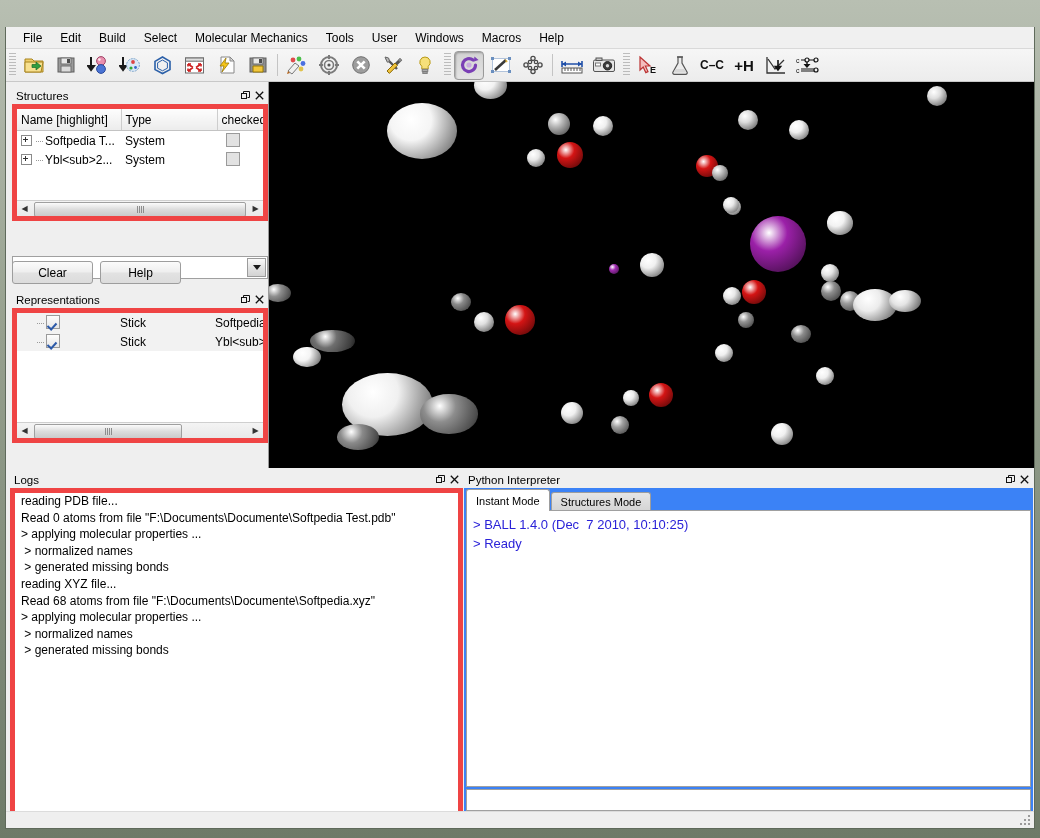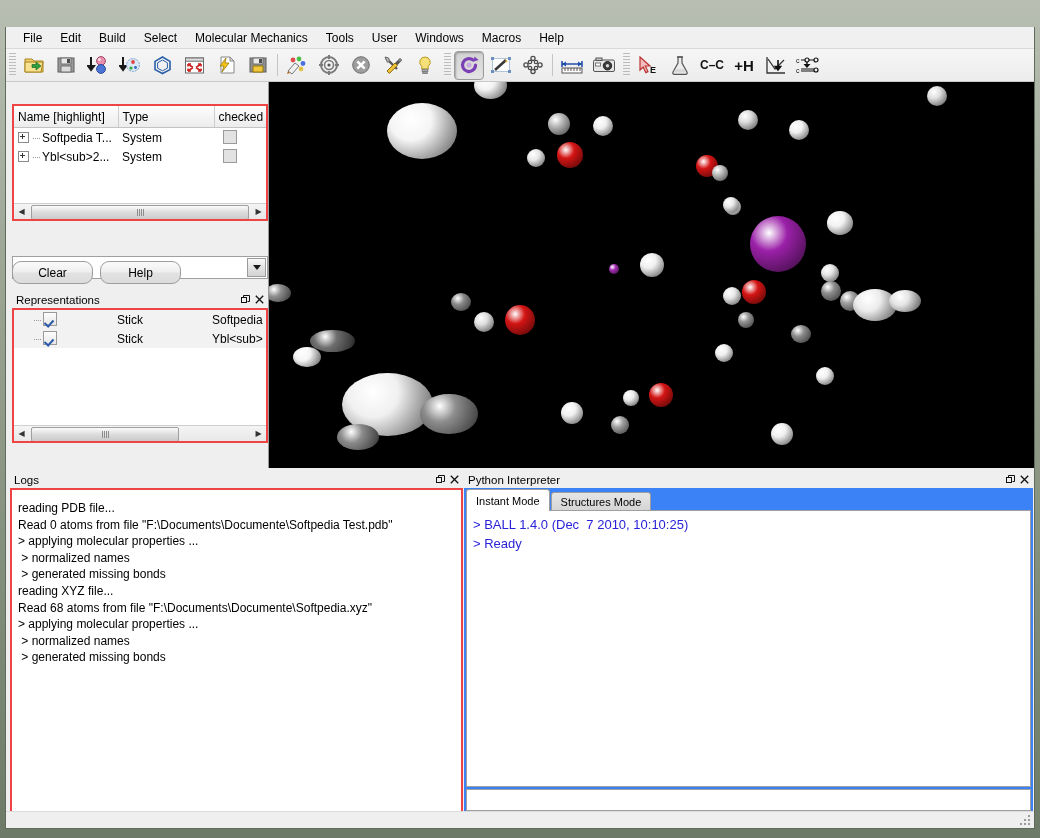--- a/index.html
+++ b/index.html
@@ -127,21 +127,21 @@
     font-size:11.5px;color:#000;padding:0 2px 0 4px;
     border-bottom:1px solid #cfcfcf;
   }
   .panel-title .ttl{flex:1;white-space:nowrap;overflow:hidden;}
   .pt-btn{
     width:14px;height:14px;display:flex;align-items:center;justify-content:center;
     cursor:default;color:#222;
   }
   .panel-body{
     position:absolute;left:0;right:0;bottom:0;top:17px;
-    background:#fff;border:2px solid #ef4444;box-sizing:border-box;overflow:hidden;
+    background:#fff;border:5px solid #ef4444;box-sizing:border-box;overflow:hidden;
   }
   
   table.grid{border-collapse:collapse;width:100%;font-size:12px;table-layout:fixed;}
   table.grid th{
     background:linear-gradient(180deg,#fdfdfd 0%,#ececec 100%);
     border-right:1px solid #cdcdcd;border-bottom:1px solid #c3c3c3;
     font-weight:normal;text-align:left;padding:2px 4px;height:17px;
     white-space:nowrap;overflow:hidden;color:#000;
   }
   table.grid td{
@@ -194,36 +194,36 @@
   #combo .arrow-box{
     position:absolute;right:1px;top:1px;width:19px;height:19px;
     background:linear-gradient(180deg,#fafafa 0%,#e2e2e2 55%,#d3d3d3 100%);
     border:1px solid #9b9b9b;box-sizing:border-box;
     display:flex;align-items:center;justify-content:center;
   }
   .tri-down{width:0;height:0;border-left:4px solid transparent;border-right:4px solid transparent;border-top:5px solid #1a1a1a;}
   .pbtn{
     position:absolute;height:23px;box-sizing:border-box;
     background:linear-gradient(180deg,#fbfbfb 0%,#eeeeee 48%,#e2e2e2 52%,#dcdcdc 100%);
-    border:1px solid #9d9d9d;border-radius:9px;
+    border:1px solid #9d9d9d;border-radius:3px;
     display:flex;align-items:center;justify-content:center;
     font-size:12px;color:#000;cursor:default;
   }
   .pbtn.focus{
     border:1px solid #3c8fd4;box-shadow:inset 0 0 0 1px #bcdcf5;
   }
   
   #viewport{
     position:absolute;left:262px;top:55px;width:768px;height:386px;
     background:#000;overflow:hidden;border-left:1px solid #9a9a9a;
   }
   .atom{position:absolute;border-radius:50%;}
   
   #logs-text{
-    position:absolute;left:0;top:0;right:0;bottom:0;padding:10px 6px;
+    position:absolute;left:0;top:0;right:0;bottom:0;padding:0 6px;
     font-size:12px;color:#000;line-height:16.6px;white-space:pre;overflow:hidden;
     background:#fff;
   }
   
   #pytabs{
     position:absolute;left:2px;top:18px;height:22px;display:flex;align-items:flex-end;
   }
   .pytab{
     height:19px;padding:0 9px;display:flex;align-items:center;
     font-size:11px;color:#000;cursor:default;box-sizing:border-box;
@@ -477,20 +477,34 @@
           <circle cx="11" cy="5" r="2" fill="none" stroke="#111" stroke-width="1.2"></circle>
           <circle cx="20" cy="5" r="2" fill="none" stroke="#111" stroke-width="1.2"></circle>
           <circle cx="20" cy="15" r="2" fill="none" stroke="#111" stroke-width="1.2"></circle>
           <path d="M5 5h4M13 5h5M5 14h13M5 16h13" stroke="#111" stroke-width="1.1"></path>
           <path d="M11 7v4M11 12l-2-2.4h4z" stroke="#111" stroke-width="1.4" fill="#111"></path>
         </svg>
       </div>
     </div>
 
     <div class="panel" style="left:6px;top:60px;width:256px;height:134px;">
+      <div class="panel-title">
+        <span class="ttl">Structures</span>
+        <span class="pt-btn">
+          <svg width="9" height="9" viewBox="0 0 9 9">
+              <rect x="0.5" y="2.5" width="5" height="5" fill="none" stroke="#111"></rect>
+              <path d="M2.5 2.5V.5h6v6h-2" fill="none" stroke="#111"></path>
+            </svg>
+        </span>
+        <span class="pt-btn">
+          <svg width="9" height="9" viewBox="0 0 9 9">
+              <path d="M.8.8l7.4 7.4M8.2.8L.8 8.2" stroke="#111" stroke-width="1.3"></path>
+            </svg>
+        </span>
+      </div>
       <div class="panel-body">
         <table class="grid">
           <colgroup>
               <col style="width:104px">
               <col style="width:96px">
               <col>
             </colgroup>
           <tbody>
               <tr>
             <th>Name [highlight]</th>

